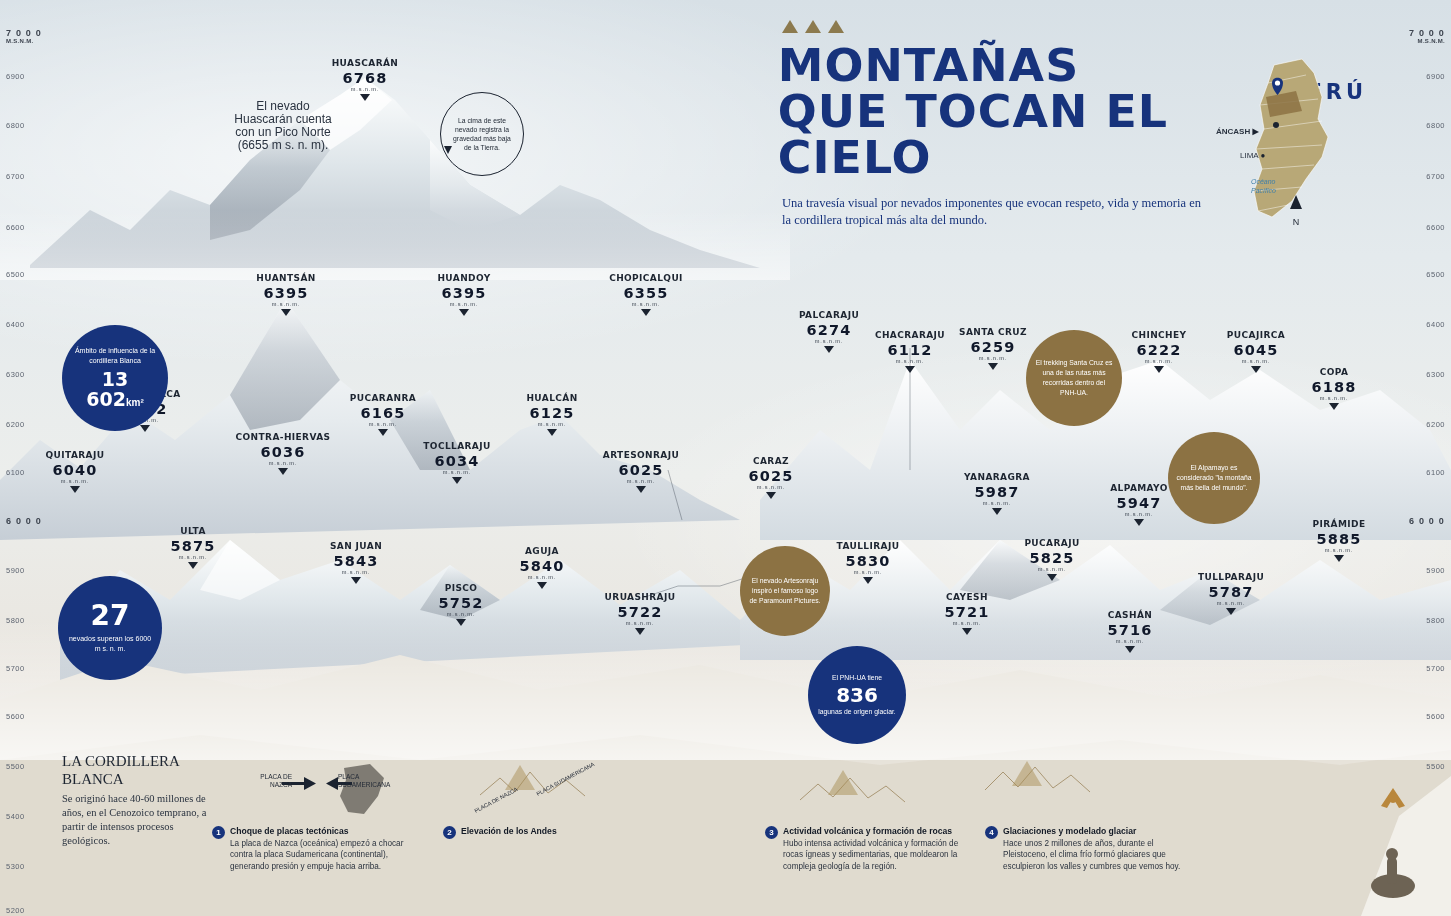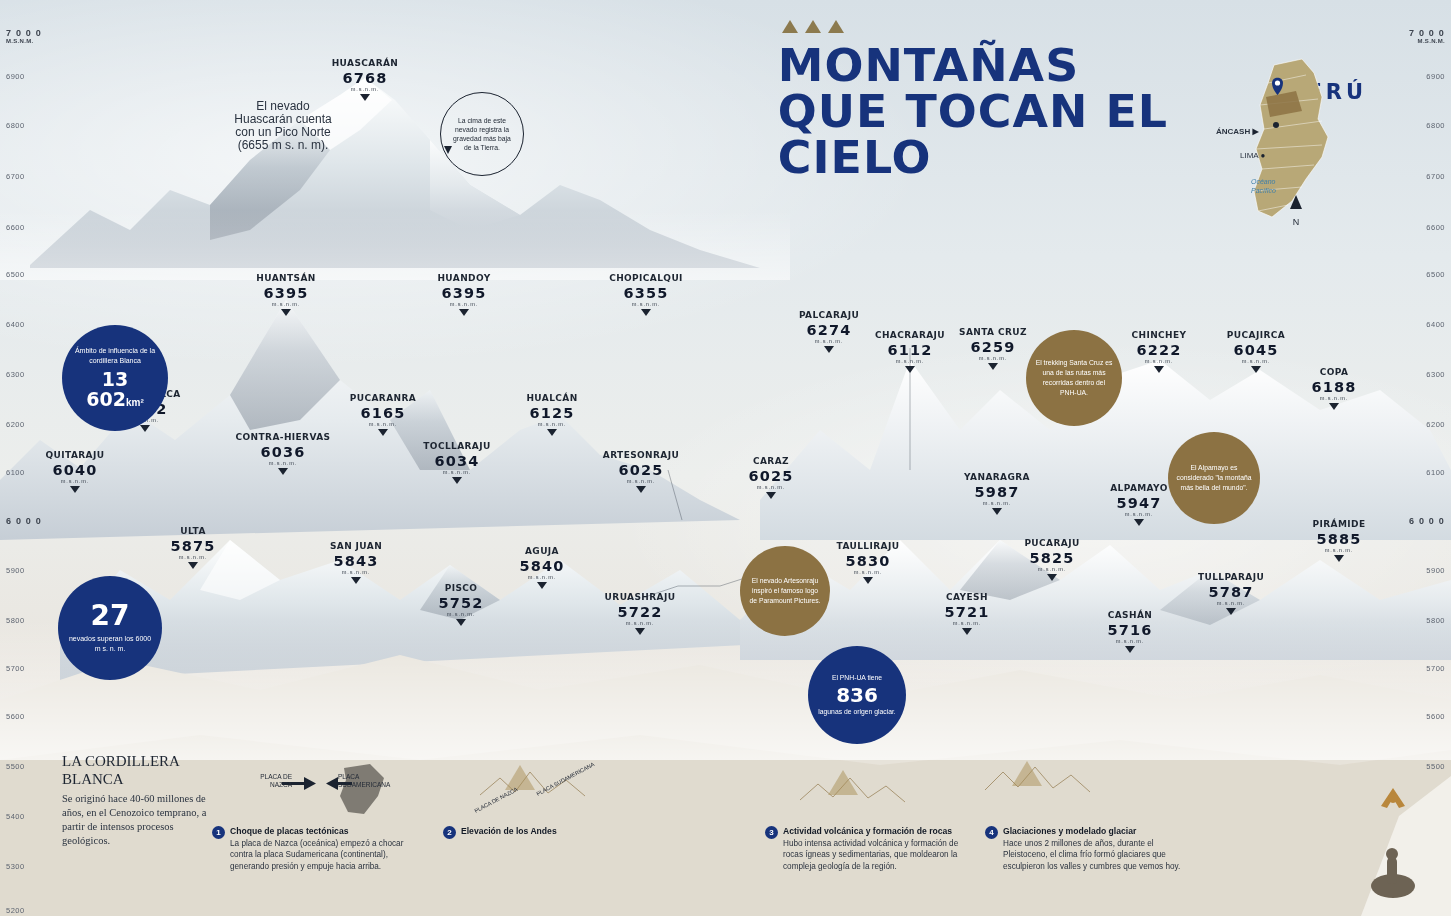--- a/index.html
+++ b/index.html
@@ -184,20 +184,21 @@
 </div>
 
 <div class="titleblock">
   <div class="tri-row">
     <div class="tri"></div>
     <div class="tri"></div>
     <div class="tri"></div>
   </div>
   <h1 class="t1">MONTAÑAS</h1>
   <h1 class="t2">QUE TOCAN EL CIELO</h1>
+  <div class="subtitle">Una travesía visual por nevados imponentes que evocan respeto, vida y memoria en la cordillera tropical más alta del mundo.</div>
 </div>
 
 <div class="perutitle">PERÚ</div>
 <div class="perumap">
   <svg width="180" height="200" viewBox="0 0 180 200">
     <g fill="#b8a877" stroke="#fff" stroke-width=".6">
       <path d="M64,20 L92,14 L104,28 L112,52 L108,74 L118,92 L112,112 L96,134 L82,156 L62,172 L48,166 L44,146 L52,124 L46,104 L54,84 L50,60 L58,38 Z"></path>
     </g>
     <g fill="none" stroke="#fff" stroke-width=".5" opacity=".9">
       <path d="M58,38 L96,30 M50,60 L108,54 M54,84 L112,76 M46,104 L112,100 M52,124 L104,120 M44,146 L92,142 M48,166 L78,160"></path>

